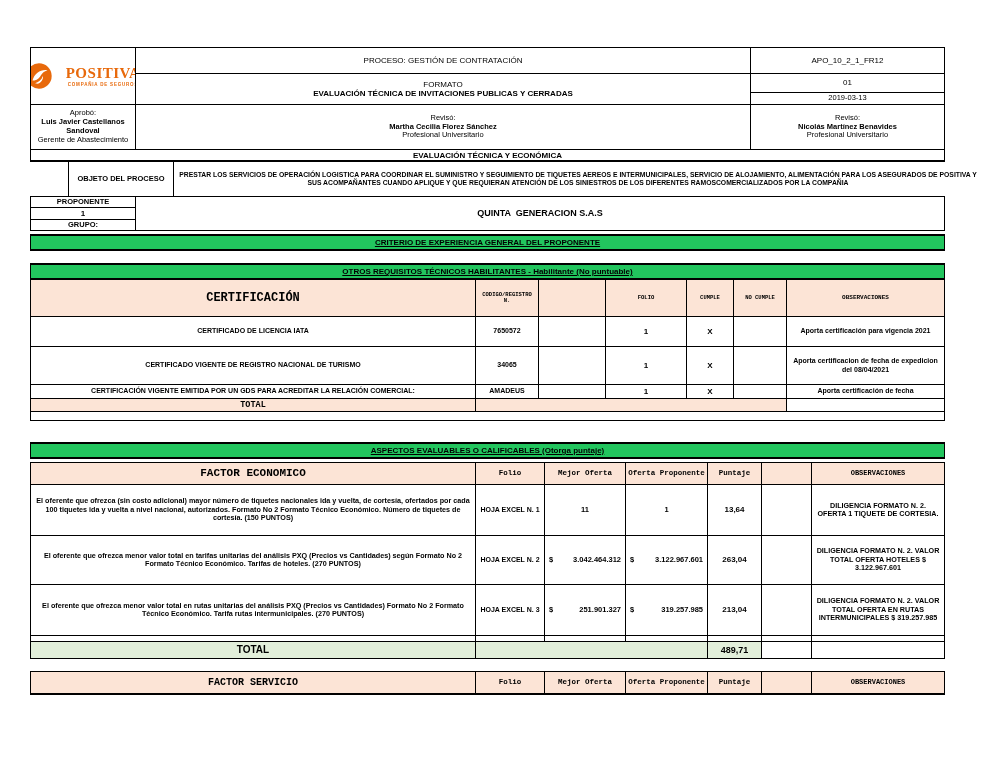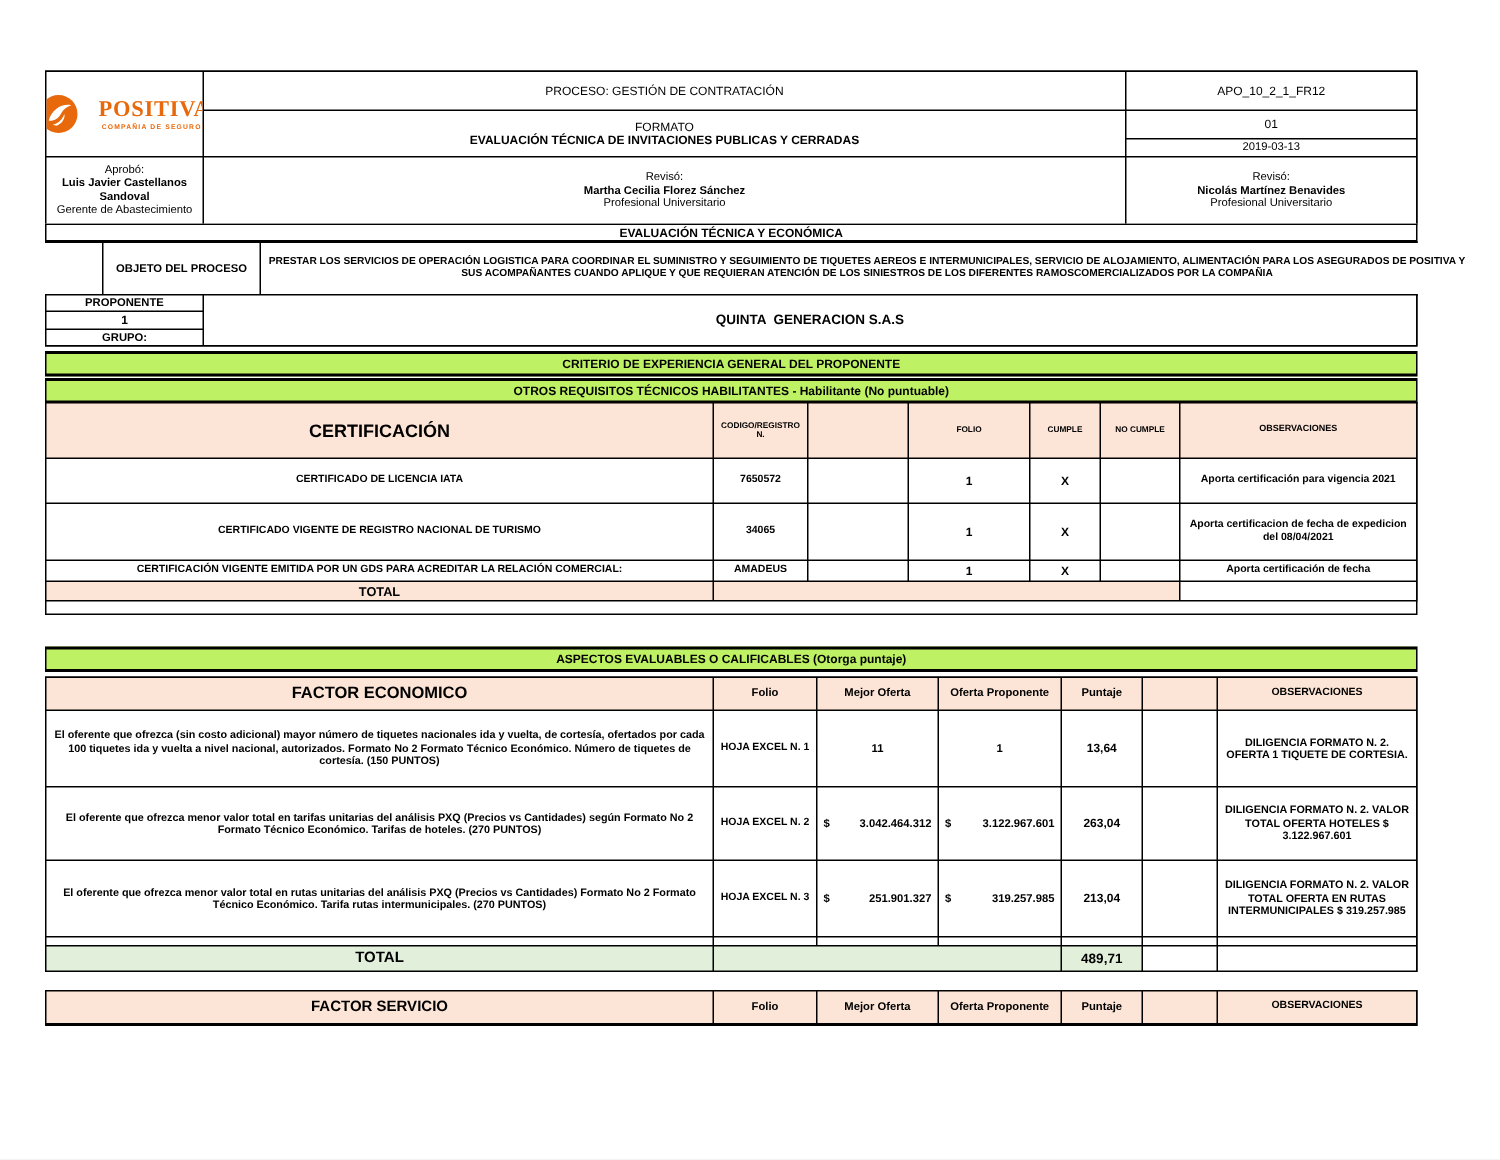--- a/index.html
+++ b/index.html
@@ -10,37 +10,37 @@
   
   .grid { display:grid; gap:1px; background:#000; border:1px solid #000; box-sizing:border-box; }
 
   .c { background:#fff; display:flex; align-items:center; justify-content:center;
        text-align:center; padding:0 2px; box-sizing:border-box; overflow:hidden;
        font-weight:bold; line-height:1.18; }
   .reg { font-weight:normal; }
   .col { flex-direction:column; }
   .prewrap { white-space:pre-wrap; }
 
-  .peachL { background:#FCE4D6; }
+  .peachL { background:#FCE4D6;font-family:Liberation Mono, monospace; }
   .green  { background:#E2EFDA; }.sz55{font-size:5.5px}.sz6{font-size:6px}
   .sz68{font-size:6.8px}.sz7{font-size:7px}.sz72{font-size:7.2px}.sz75{font-size:7.5px}
   .sz8{font-size:8px}.sz85{font-size:8.5px}.sz9{font-size:9px}.sz10{font-size:10px}
   .sz11{font-size:11px}.sz12{font-size:12px}
 
   
   .g-header { grid-template-columns:104px 614px 193px; grid-template-rows:25px 18px 11px 44px; }
   .logo-cell { background:#fff; display:flex; flex-direction:column; align-items:center; justify-content:center; grid-row:1/4; }
   .logo-row { display:flex; align-items:center; gap:14px; }
   .brand { font-family:"Liberation Serif", serif; color:#E8690B; font-size:15px; letter-spacing:.5px; font-weight:bold; }
   .tagline { color:#E8690B; font-size:4.5px; letter-spacing:.8px; margin-top:-1px; }
 
   .bannerbar { box-sizing:border-box; border:1px solid #000; text-align:center; font-weight:bold;
                display:flex; align-items:center; justify-content:center; }
   .banner-main { height:13px; font-size:8px; background:#fff; border-bottom-width:2px; margin-top:-1px; }
-  .banner-peach { height:17px; font-size:8px; background:#bef264; border-top-width:2px; border-bottom-width:2px; }
+  .banner-peach { height:17px; font-size:8px; background:#22c55e; border-top-width:2px; border-bottom-width:2px;text-decoration:underline; }
 
   .g-objeto { grid-template-columns:104px 808px; grid-template-rows:34px; margin-top:-1px;margin-left:38px; }
   .g-prop   { grid-template-columns:104px 808px; grid-template-rows:10px 11px 10px; margin-top:-1px; }
 
   .g-cert { grid-template-columns:444px 62px 66px 80px 46px 52px 157px;
             grid-template-rows:36px 29px 37px 13px 12px; margin-top:-1px; }
   .g-econ { grid-template-columns:444px 68px 80px 81px 53px 49px 132px;
             grid-template-rows:21px 50px 48px 50px 5px 16px; margin-top:3px; }
   .g-serv { grid-template-columns:444px 68px 80px 81px 53px 49px 132px;
             grid-template-rows:21px; margin-top:12px; border-bottom-width:2px; }
@@ -103,21 +103,21 @@
     </div>
 
     <div class="grid g-prop">
       <div class="c sz75">PROPONENTE</div>
       <div class="c sz9 prewrap" style="grid-column:2; grid-row:1/4">QUINTA  GENERACION S.A.S</div>
       <div class="c sz8" style="grid-column:1">1</div>
       <div class="c sz75" style="grid-column:1">GRUPO:</div>
     </div>
 
     <div class="bannerbar banner-peach" style="margin-top:3px">CRITERIO DE EXPERIENCIA GENERAL DEL PROPONENTE</div>
-    <div class="bannerbar banner-peach" style="margin-top:1px">OTROS REQUISITOS TÉCNICOS HABILITANTES - Habilitante (No puntuable)</div>
+    <div class="bannerbar banner-peach" style="margin-top:12px">OTROS REQUISITOS TÉCNICOS HABILITANTES - Habilitante (No puntuable)</div>
 
     <div class="grid g-cert">
 
       <div class="c peachL sz12">CERTIFICACIÓN</div>
       <div class="c peachL sz55">CODIGO/REGISTRO N.</div>
       <div class="c peachL"></div>
       <div class="c peachL sz55">FOLIO</div>
       <div class="c peachL sz55">CUMPLE</div>
       <div class="c peachL sz55">NO CUMPLE</div>
       <div class="c peachL sz6">OBSERVACIONES</div>

